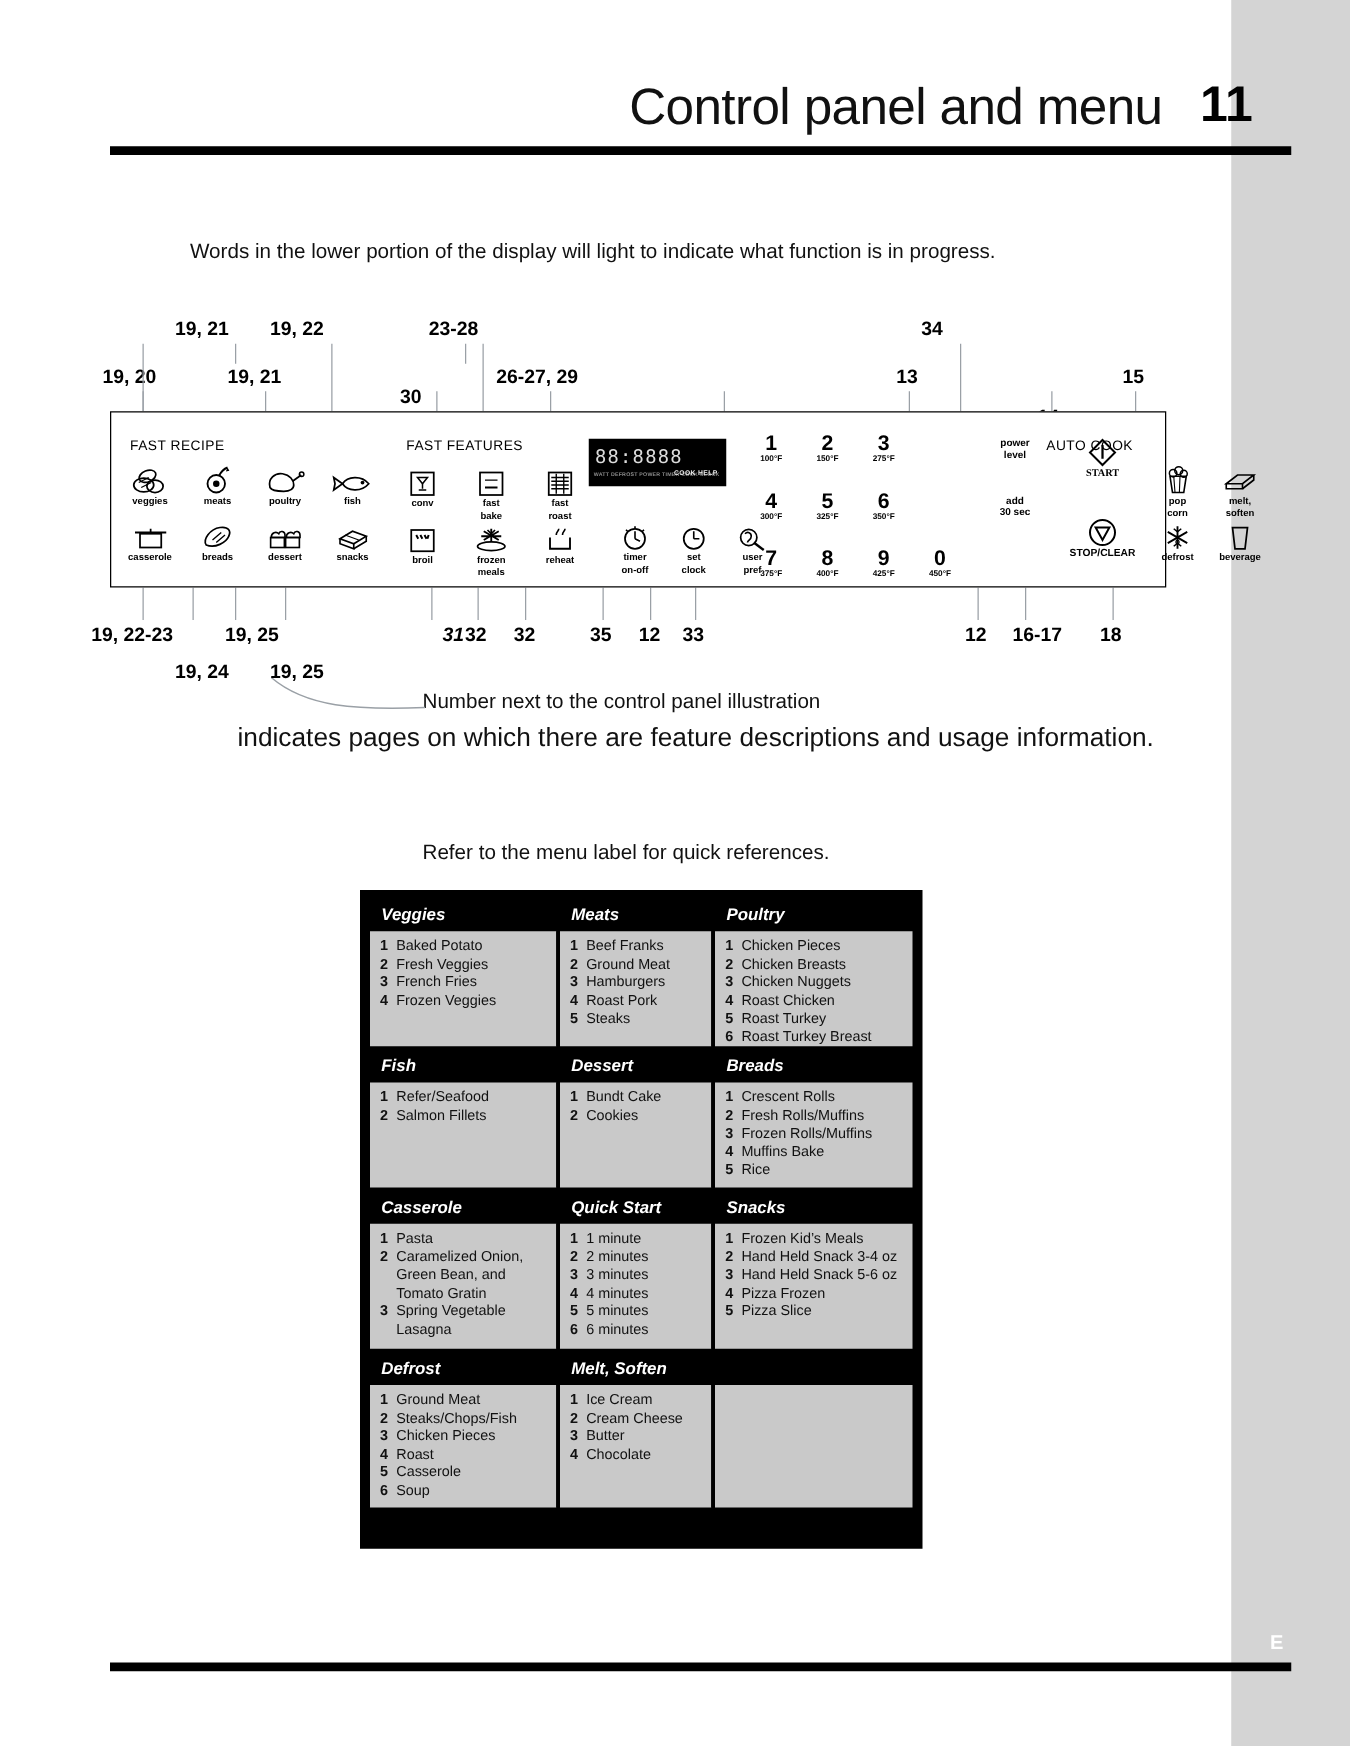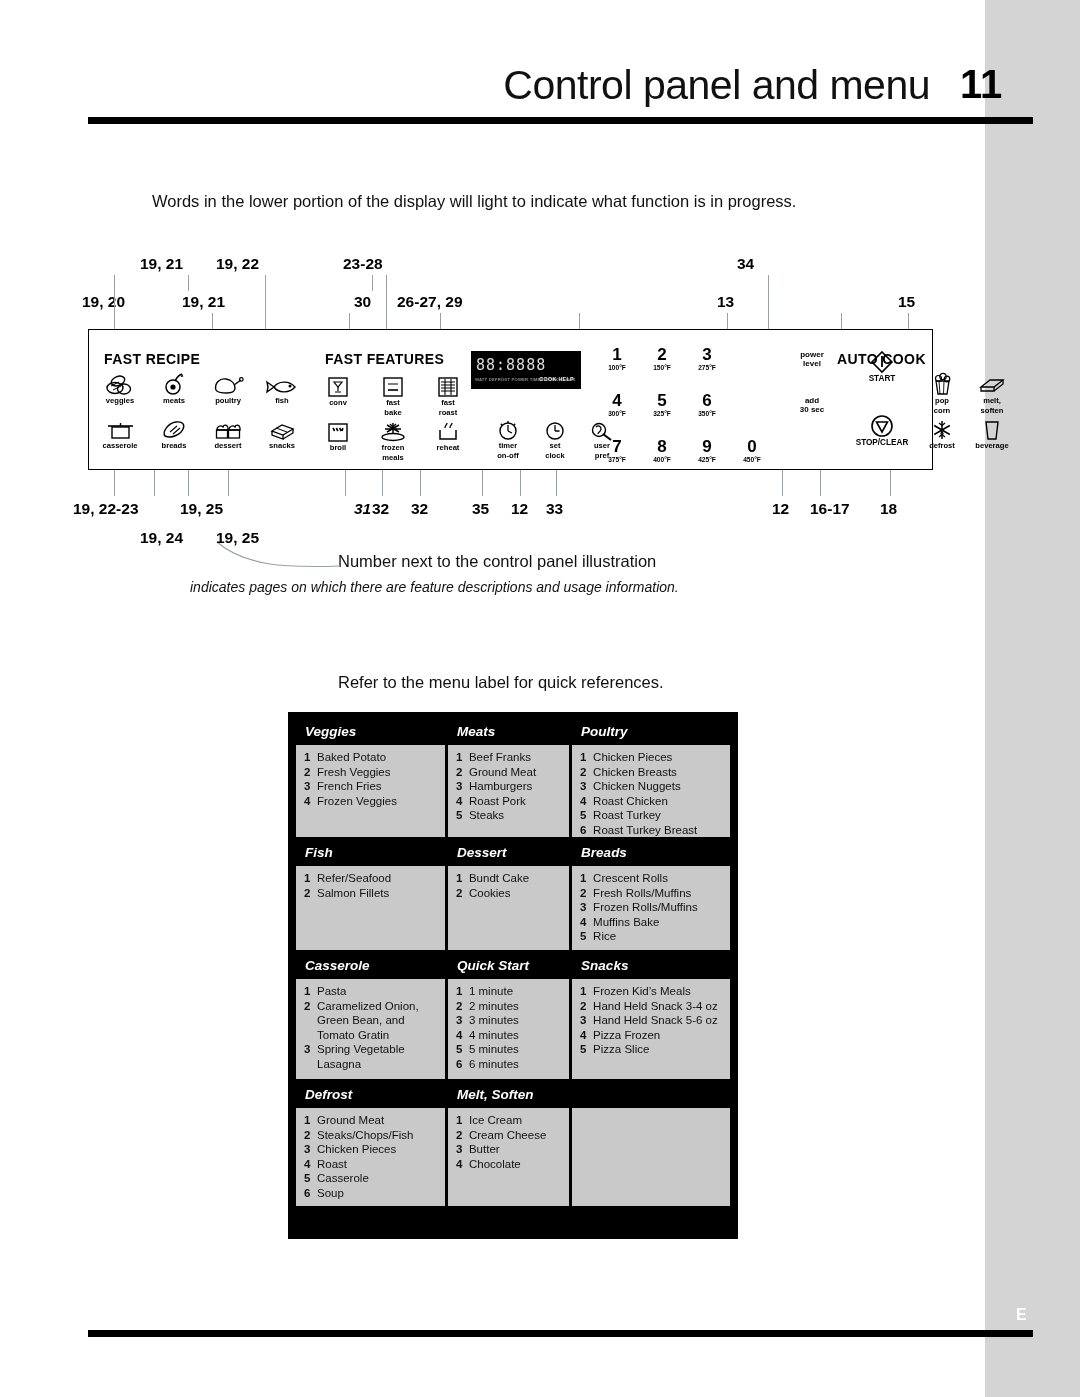--- a/index.html
+++ b/index.html
@@ -36,42 +36,42 @@
   }
   
   .intro-text{
     position:absolute;left:152px;top:192px;width:780px;
     font-size:16.5px;color:#111;
   }
   .caption-1{
     position:absolute;left:338px;top:552px;font-size:16.5px;color:#111;
   }
   .caption-2{
-    position:absolute;left:190px;top:579px;font-size:14px;color:#111;font-style:italic;
+    position:absolute;left:190px;top:579px;font-size:21px;color:#111;
   }
   .refer-text{
     position:absolute;left:338px;top:673px;font-size:16.5px;color:#111;
   }
   
   .callout{
     position:absolute;font-size:15.5px;font-weight:bold;color:#000;white-space:nowrap;
   }
   .leader{
     position:absolute;background:#9aa0a6;width:1px;
   }
   .leader-h{
     position:absolute;background:#9aa0a6;height:1px;
   }
   
   .panel{
     position:absolute;left:88px;top:329px;width:845px;height:141px;
     border:1.5px solid #000;background:#fff;box-sizing:border-box;
   }
   .sect-label{
-    position:absolute;font-size:14px;font-weight:bold;letter-spacing:0.4px;color:#000;
+    position:absolute;font-size:11px;font-weight:normal;letter-spacing:0.4px;color:#000;
   }
   .key{
     position:absolute;text-align:center;width:46px;
   }
   .key .glyph{
     height:26px;display:flex;align-items:flex-end;justify-content:center;
   }
   .key .klabel{
     font-size:7.6px;font-weight:bold;line-height:8.6px;color:#000;margin-top:1px;
   }
@@ -149,21 +149,21 @@
   <path d="M2,2 C30,26 70,28 125,26" stroke="#9aa0a6" stroke-width="1.2" fill="none"></path>
 </svg>
 
 <div id="callouts-top">
     <div class="callout" style="left: 140px; top: 255px;">19, 21</div>
     <div class="callout" style="left: 216px; top: 255px;">19, 22</div>
     <div class="callout" style="left: 343px; top: 255px;">23-28</div>
     <div class="callout" style="left: 737px; top: 255px;">34</div>
     <div class="callout" style="left: 82px; top: 293px;">19, 20</div>
     <div class="callout" style="left: 182px; top: 293px;">19, 21</div>
-    <div class="callout" style="left: 320px; top: 293px; margin-left: 34px;">30</div>
+    <div class="callout" style="left: 320px; top: 309px;">30</div>
     <div class="callout" style="left: 397px; top: 293px;">26-27, 29</div>
     <div class="callout" style="left: 717px; top: 293px;">13</div>
     <div class="callout" style="left: 830px; top: 281px; margin-top: 44px;">14</div>
     <div class="callout" style="left: 898px; top: 293px;">15</div>
   </div>
 <div id="callouts-bottom">
     <div class="callout" style="left: 73px; top: 500px;">19, 22-23</div>
     <div class="callout" style="left: 180px; top: 500px;">19, 25</div>
     <div class="callout" style="left: 354px; top: 500px; font-style: italic;">31</div>
     <div class="callout" style="left: 372px; top: 500px;">32</div>
@@ -440,21 +440,21 @@
 
   <div class="twoline" style="left:700px;top:20px;">
     <div>power</div>
     <div>level</div>
   </div>
   <div class="twoline" style="left:700px;top:66px;">
     <div>add</div>
     <div>30 sec</div>
   </div>
 
-  <div class="key" style="left:765px;top:18px;width:56px;">
+  <div class="key" style="left:765px;top:18px;width:56px;font-family:Liberation Serif, serif;">
     <div class="glyph">
       <svg width="24" height="24" viewBox="0 0 24 24">
           <path d="M12 2 L22 12 L12 22 L2 12 Z" fill="none" stroke="#000" stroke-width="1.6"></path>
           <path d="M12 6 L12 17" stroke="#000" stroke-width="1.8"></path>
         </svg>
     </div>
     <div class="klabel" style="font-size:8.2px;">START</div>
   </div>
 
   <div class="key" style="left:758px;top:82px;width:70px;">

